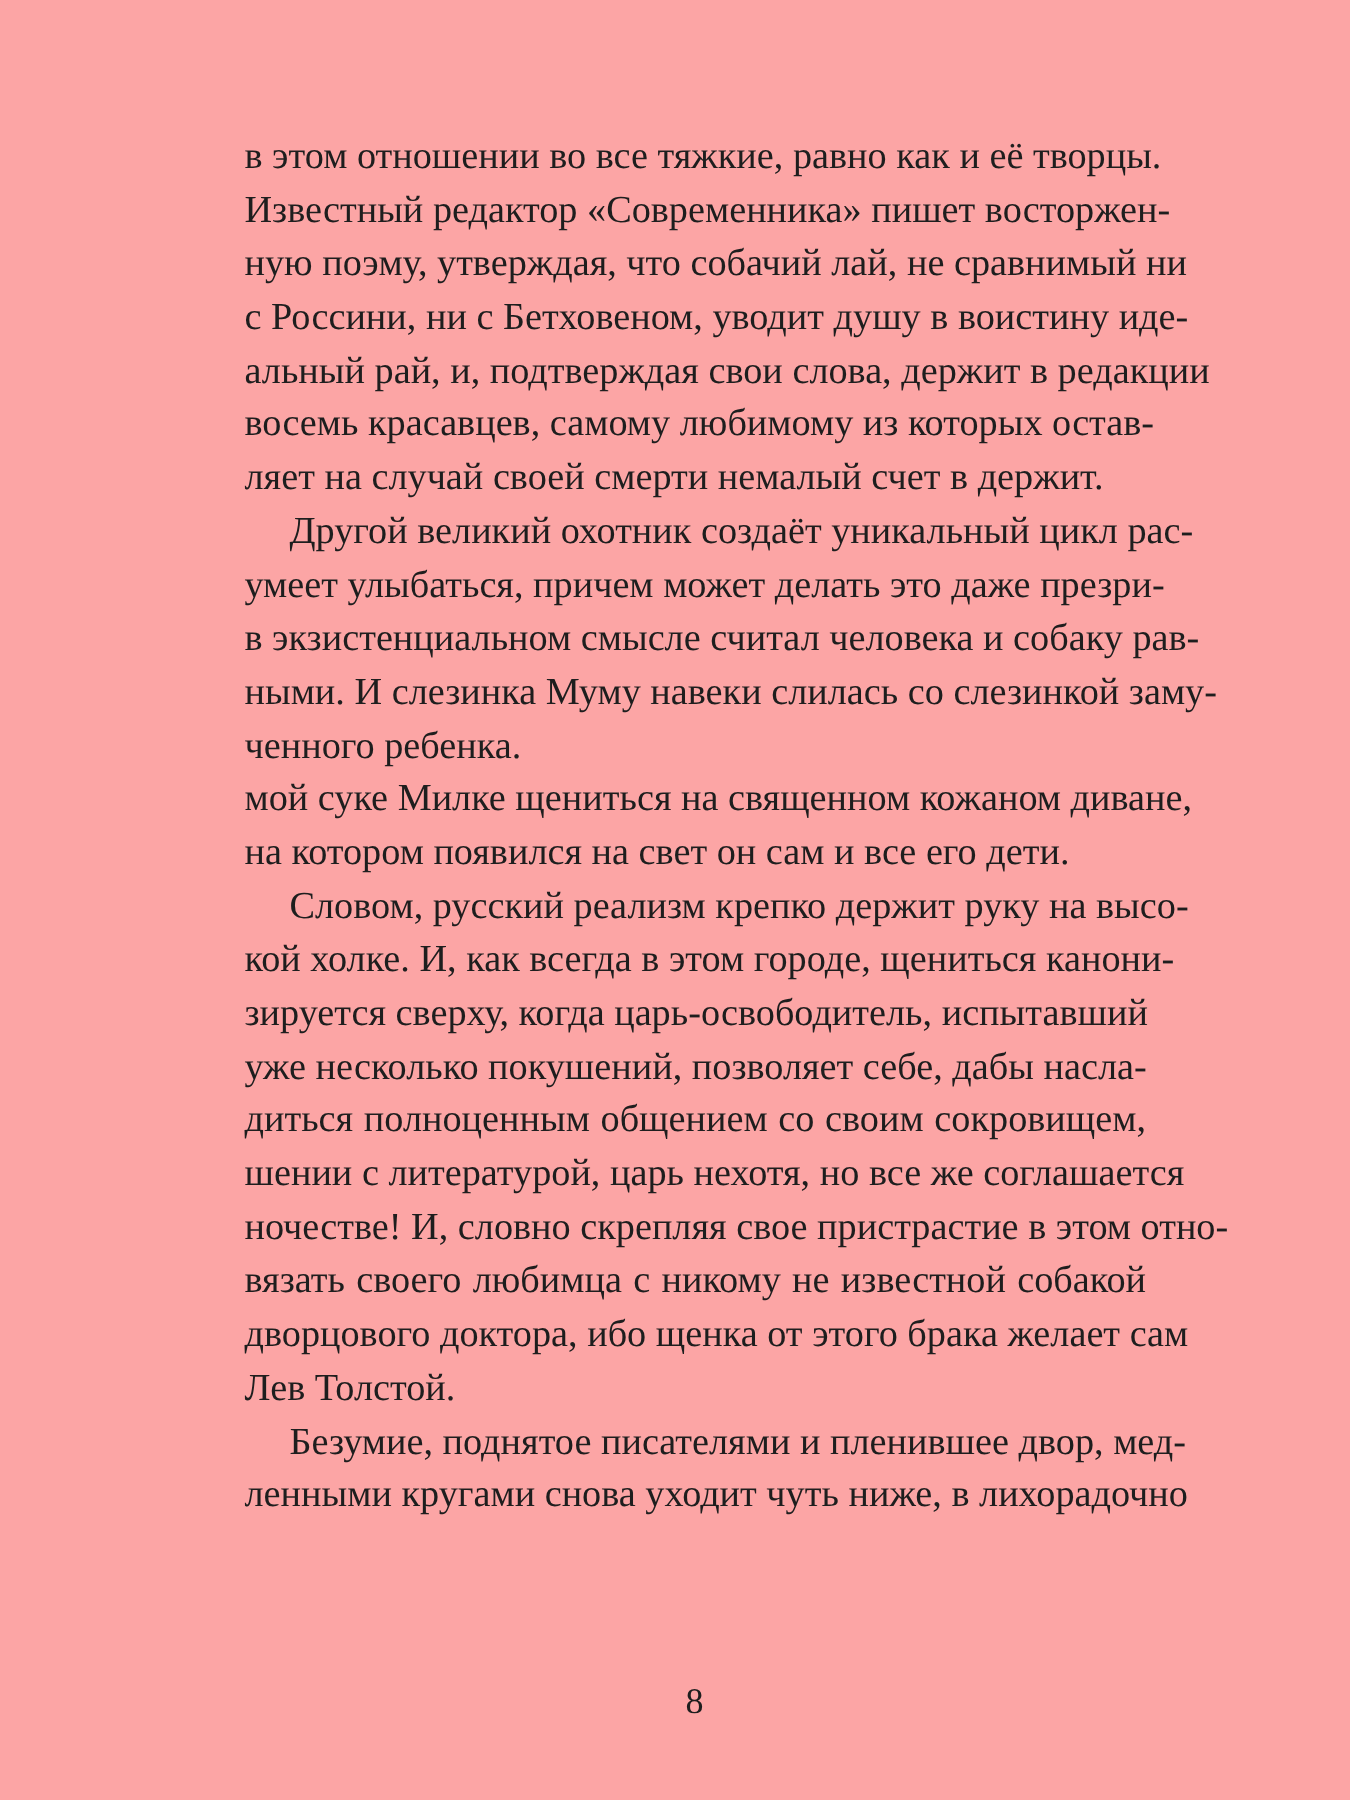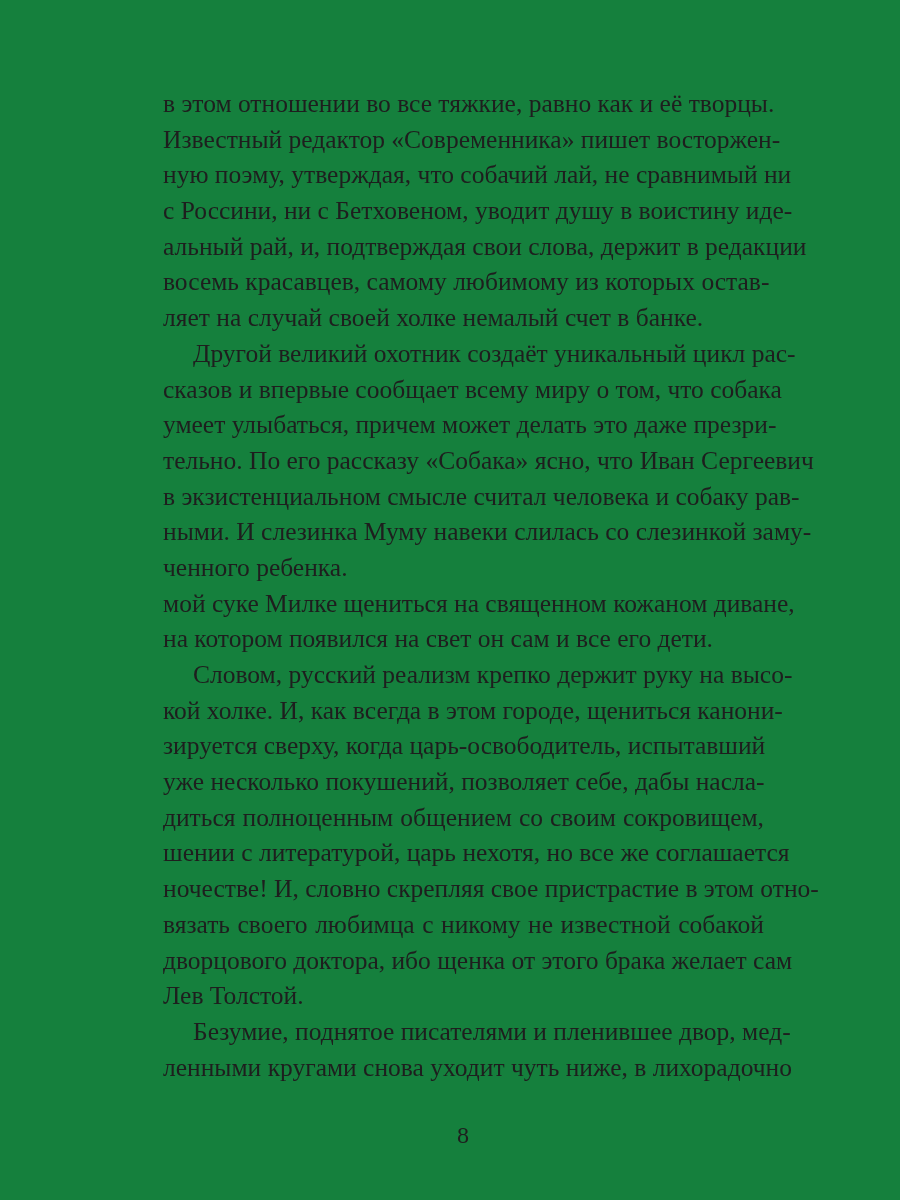--- a/index.html
+++ b/index.html
@@ -10,21 +10,21 @@
     body {
       width: 900px;
       height: 1200px;
       position: relative;
       overflow: hidden;
     }
     .page {
       position: absolute;
       left: 0; top: 0;
       width: 900px; height: 1200px;
-      background: #15803d;
+      background: #fca5a5;
     }
     .text-block {
       position: absolute;
       left: 163px;
       top: 86px;
       width: 601px;
       font-family: "Liberation Serif", "DejaVu Serif", serif;
       font-size: 25.5px;
       line-height: 35.7px;
       color: #1e1e1e;
@@ -62,28 +62,26 @@
 <div class="page">
   <div class="text-block">
 
     <div>
       <span class="line">в этом отношении во все тяжкие, равно как и её творцы.</span>
       <span class="line">Известный редактор «Современника» пишет восторжен-</span>
       <span class="line">ную поэму, утверждая, что собачий лай, не сравнимый ни</span>
       <span class="line">с Россини, ни с Бетховеном, уводит душу в воистину иде-</span>
       <span class="line">альный рай, и, подтверждая свои слова, держит в редакции</span>
       <span class="line">восемь красавцев, самому любимому из которых остав-</span>
-      <span class="line last">ляет на случай своей холке немалый счет в банке.</span>
+      <span class="line last">ляет на случай своей смерти немалый счет в держит.</span>
     </div>
 
     <div>
       <span class="line indent">Другой великий охотник создаёт уникальный цикл рас-</span>
-      <span class="line">сказов и впервые сообщает всему миру о том, что собака</span>
       <span class="line">умеет улыбаться, причем может делать это даже презри-</span>
-      <span class="line">тельно. По его рассказу «Собака» ясно, что Иван Сергеевич</span>
       <span class="line">в экзистенциальном смысле считал человека и собаку рав-</span>
       <span class="line">ными. И слезинка Муму навеки слилась со слезинкой заму-</span>
       <span class="line last">ченного ребенка.</span>
     </div>
 
     <div>
       <span class="line">мой суке Милке щениться на священном кожаном диване,</span>
       <span class="line last">на котором появился на свет он сам и все его дети.</span>
     </div>
 

